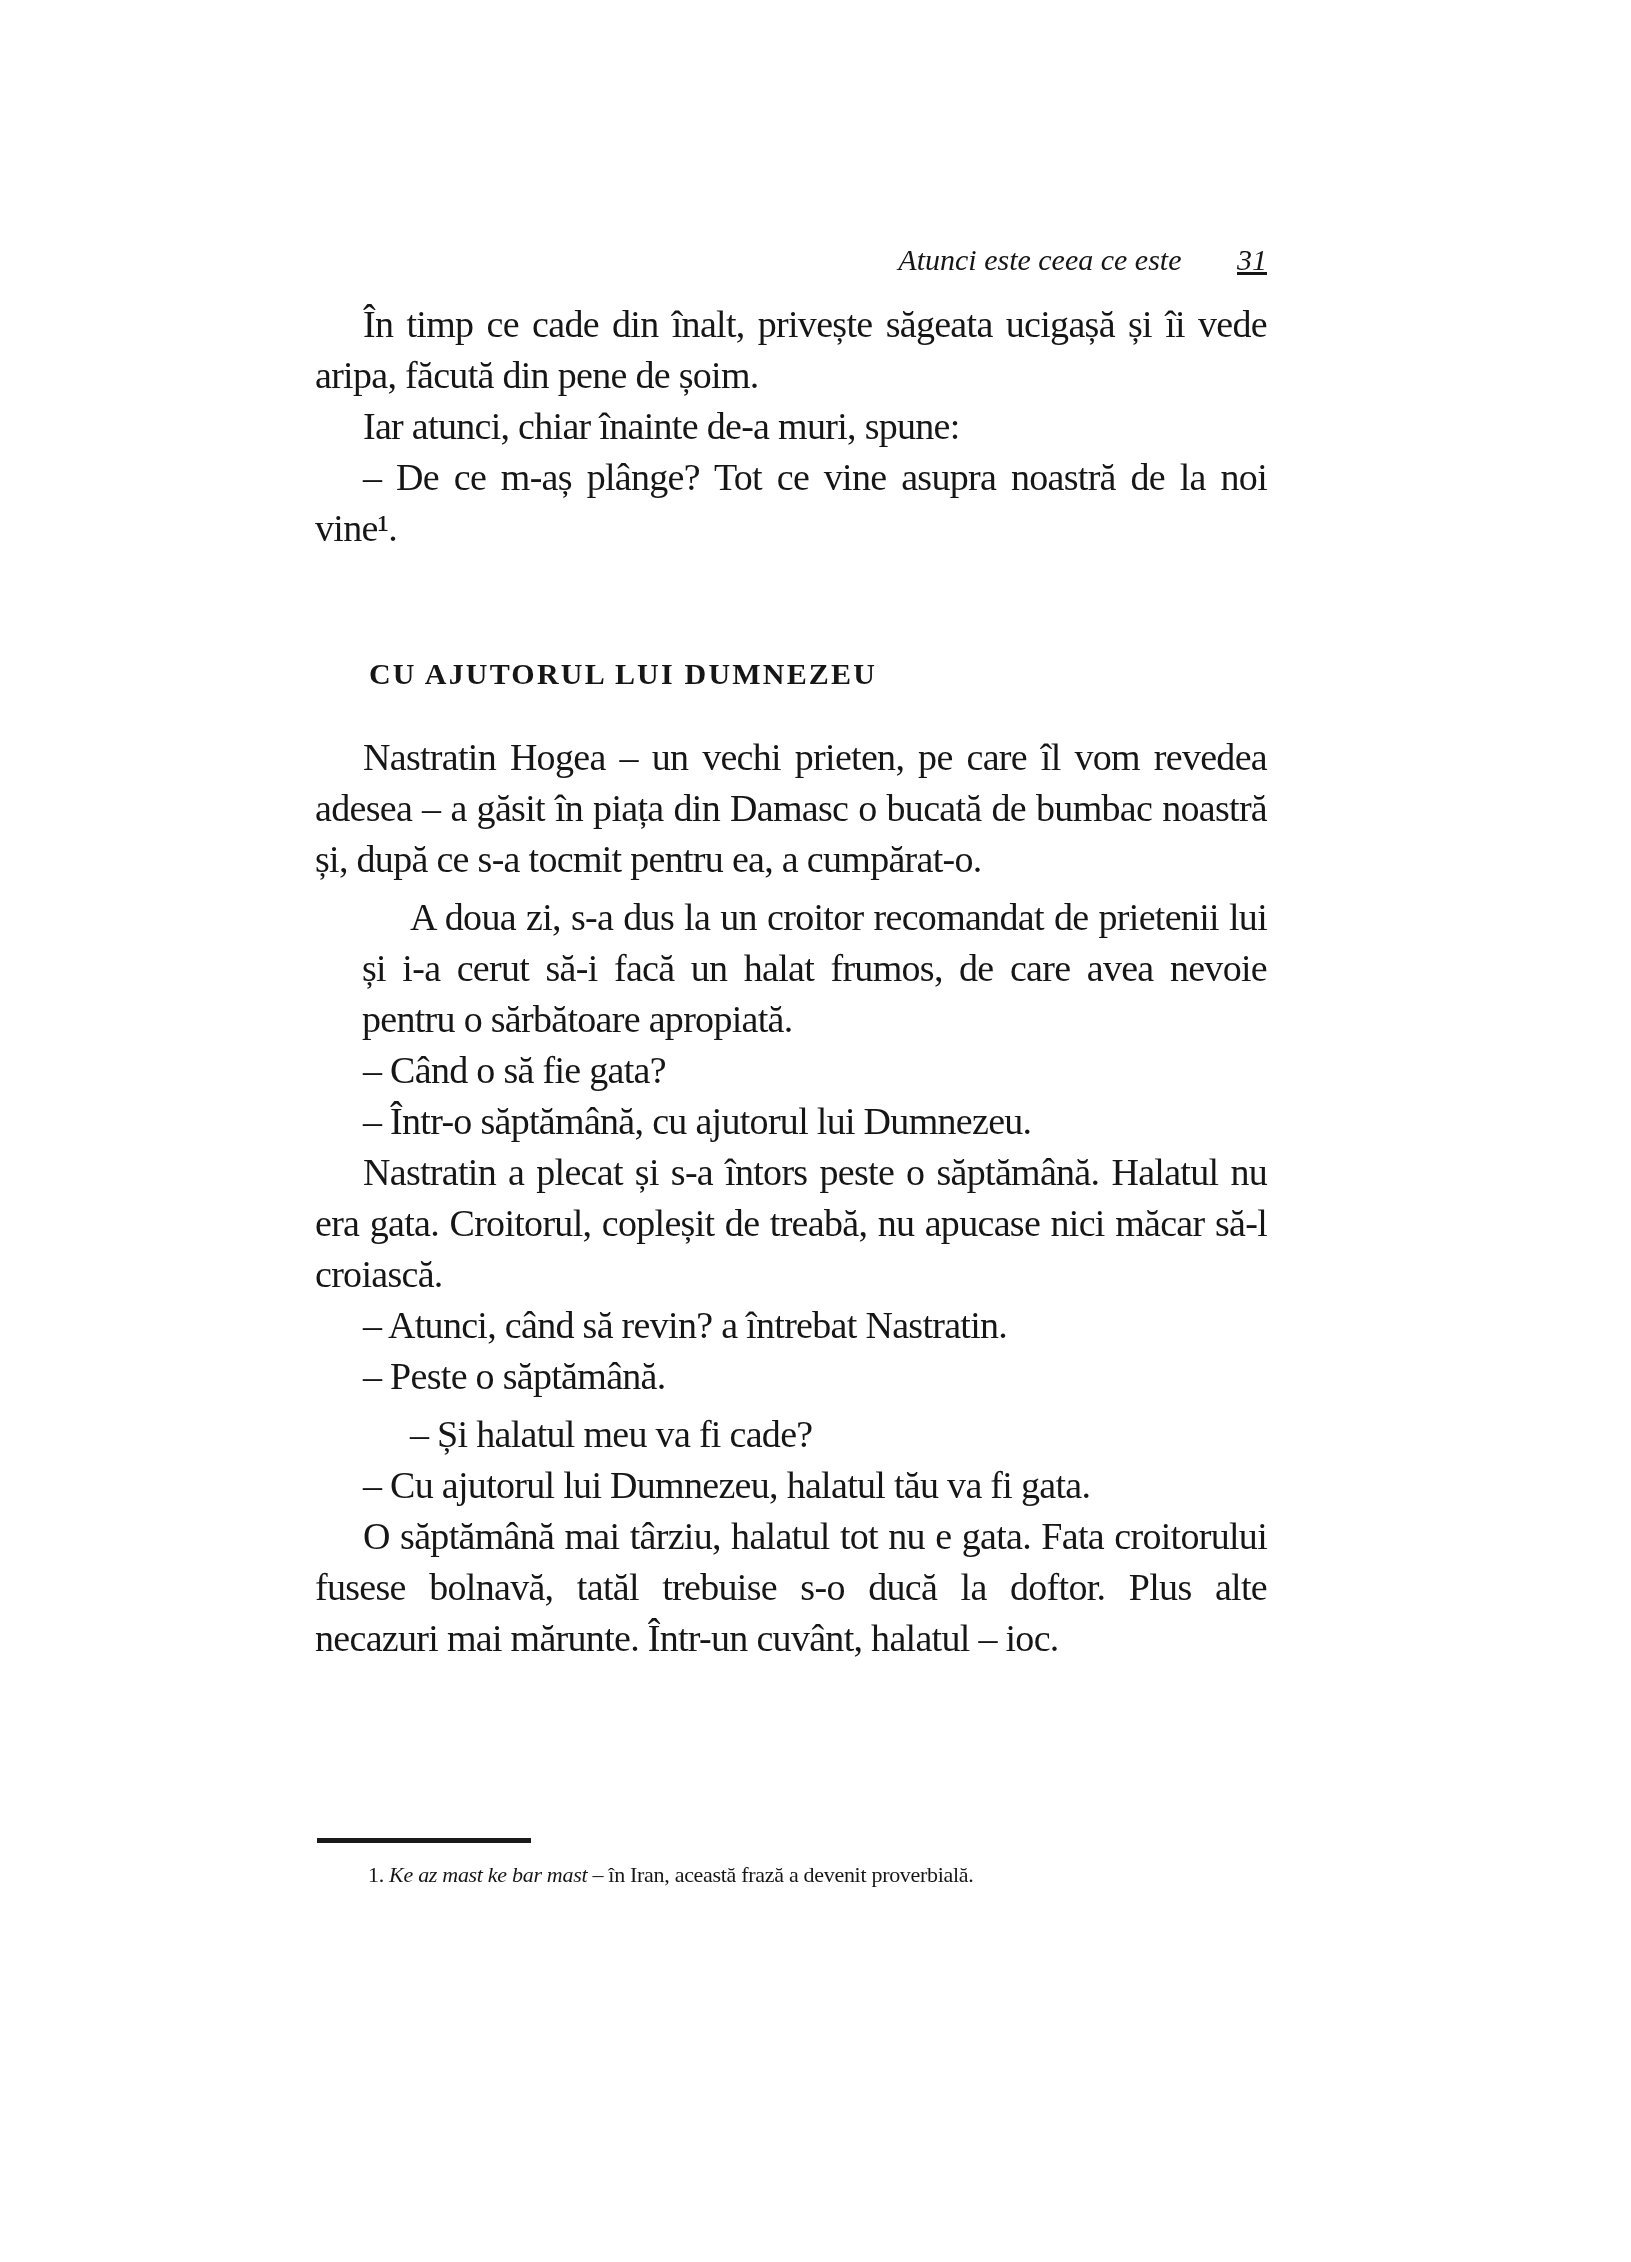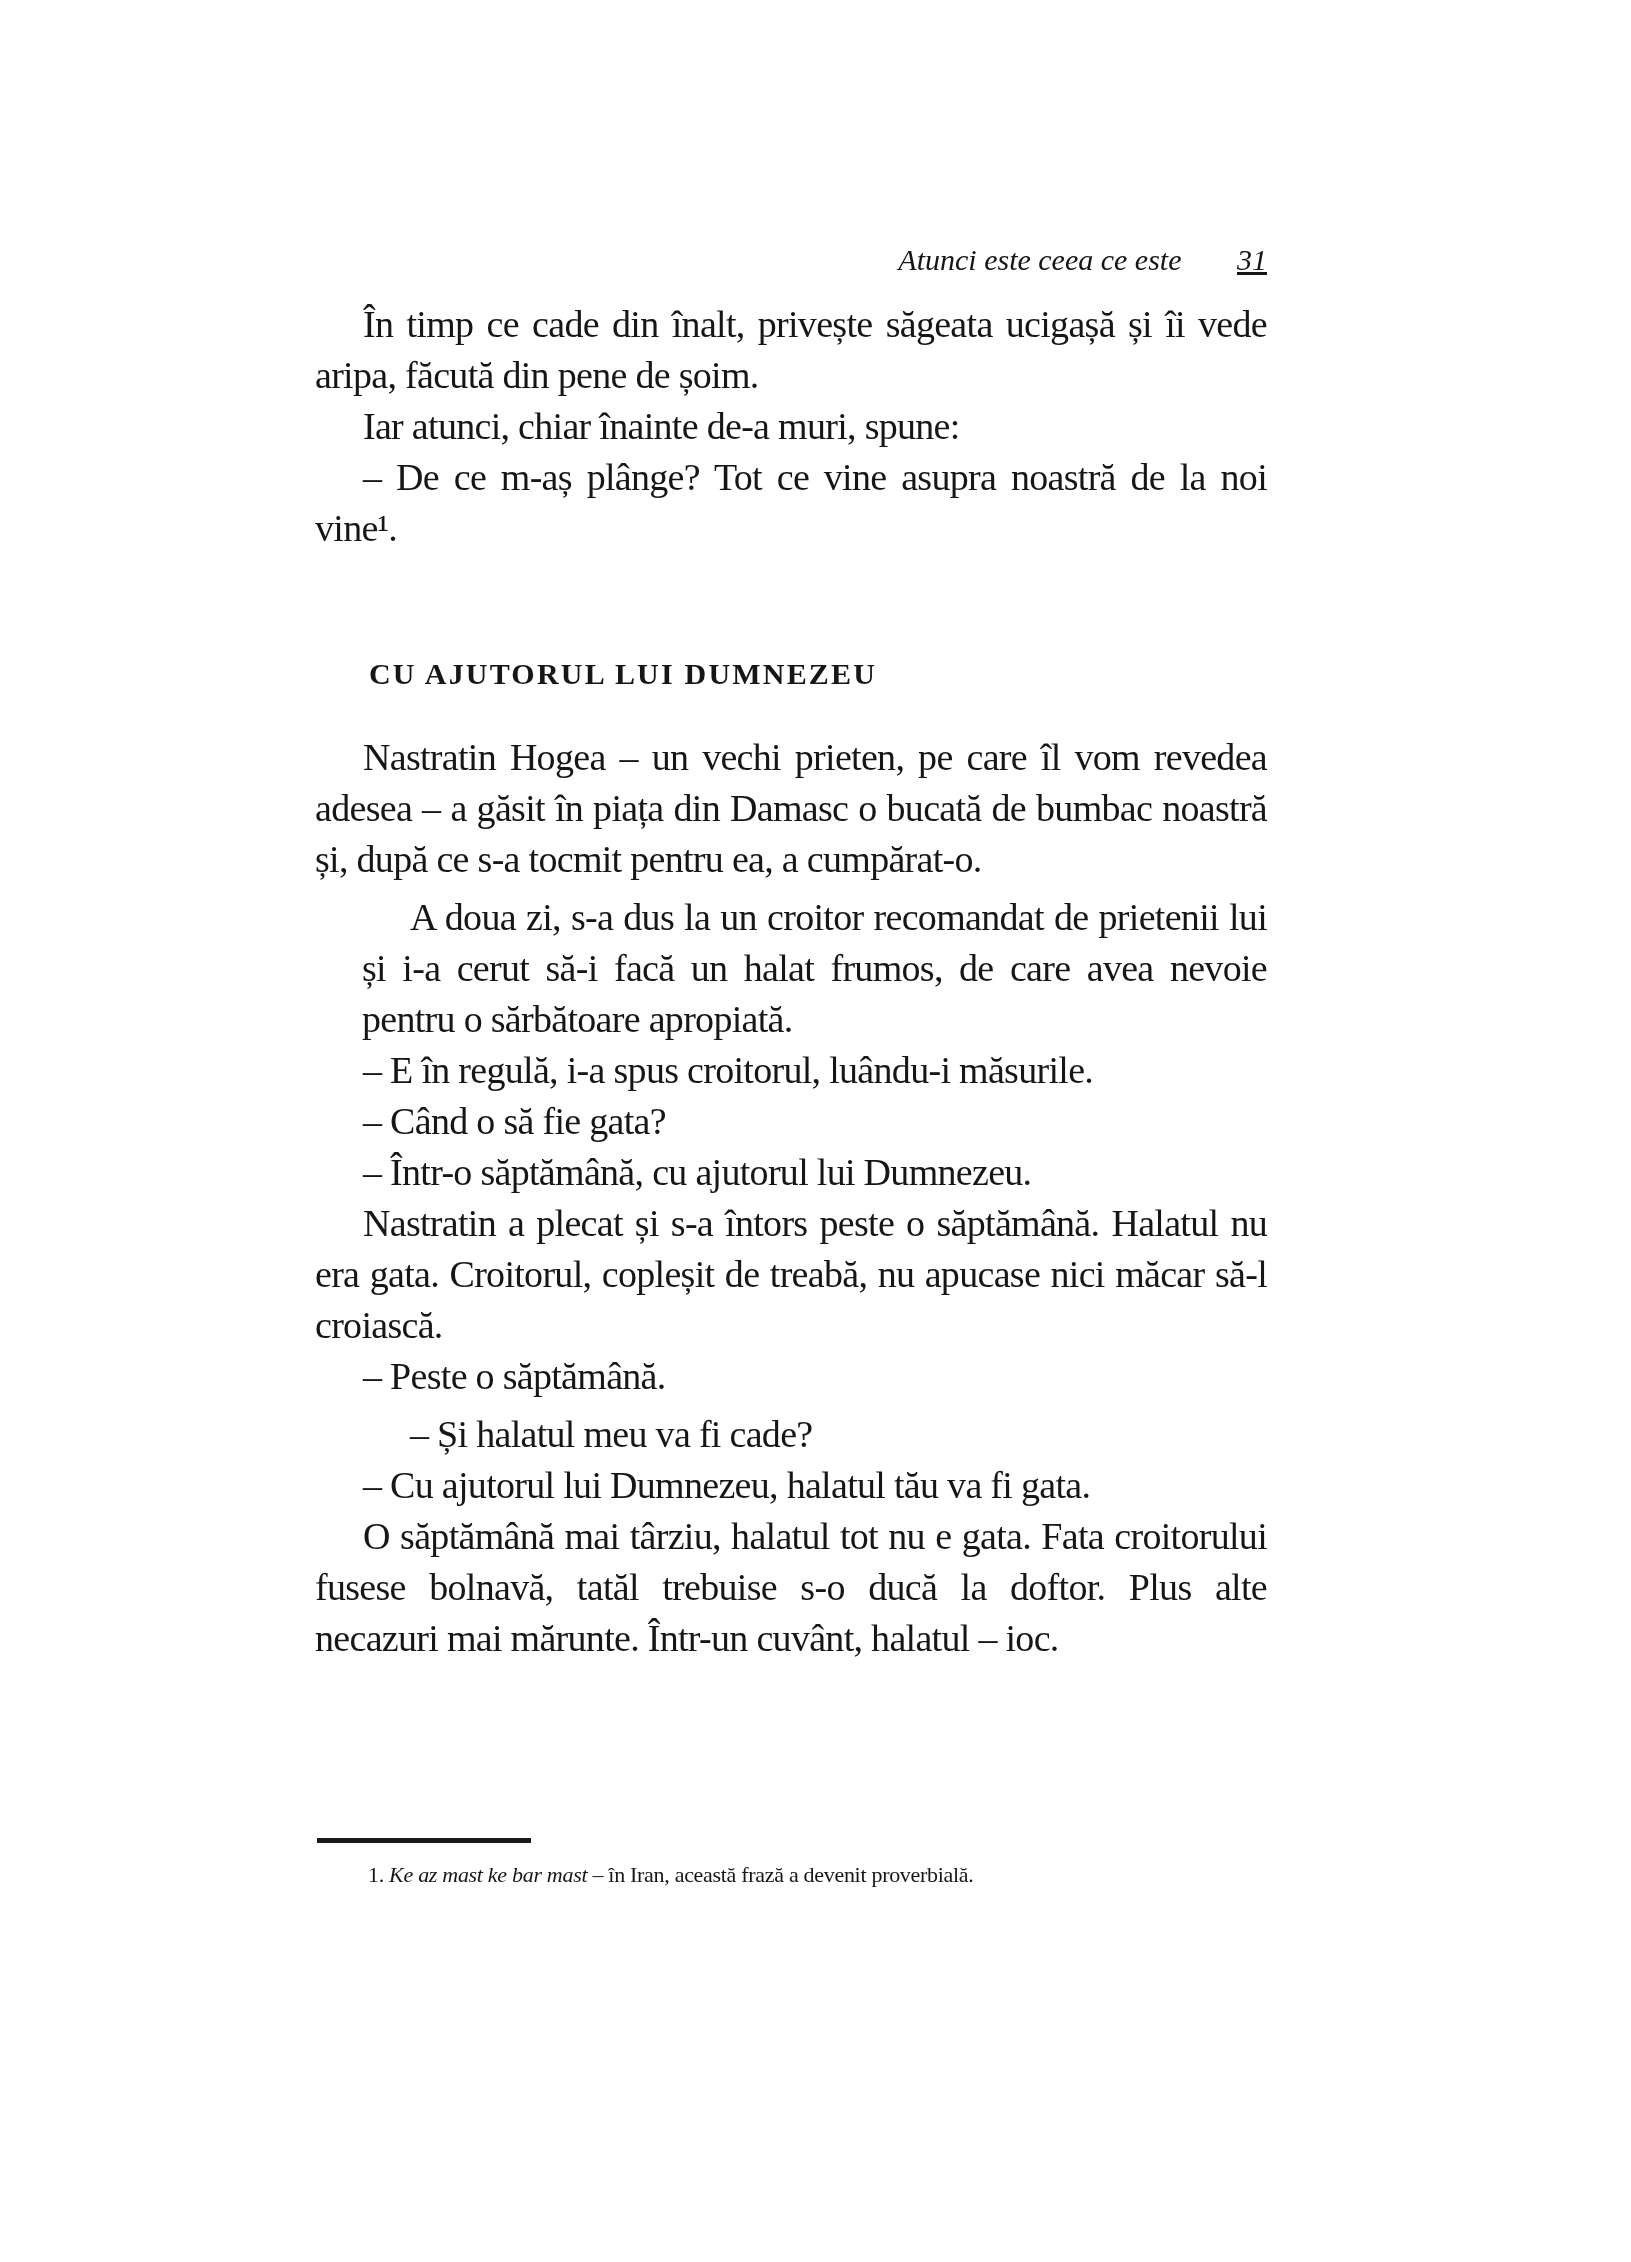--- a/index.html
+++ b/index.html
@@ -95,24 +95,24 @@
 
   <div class="body-text">
     <p>În timp ce cade din înalt, privește săgeata ucigașă și îi vede aripa, făcută din pene de șoim.</p>
     <p>Iar atunci, chiar înainte de-a muri, spune:</p>
     <p>– De ce m-aș plânge? Tot ce vine asupra noastră de la noi vine¹.</p>
 
     <h2 class="section-heading">CU AJUTORUL LUI DUMNEZEU</h2>
 
     <p>Nastratin Hogea – un vechi prieten, pe care îl vom revedea adesea – a găsit în piața din Damasc o bucată de bumbac noastră și, după ce s-a tocmit pentru ea, a cumpărat-o.</p>
     <p class="sp">A doua zi, s-a dus la un croitor recomandat de prietenii lui și i-a cerut să-i facă un halat frumos, de care avea nevoie pentru o sărbătoare apropiată.</p>
-    <p>– E în regulă, i-a spus croitorul, luându-i măsurile.</p>
     <p>– Când o să fie gata?</p>
     <p>– Într-o săptămână, cu ajutorul lui Dumnezeu.</p>
     <p>Nastratin a plecat și s-a întors peste o săptămână. Halatul nu era gata. Croitorul, copleșit de treabă, nu apucase nici măcar să-l croiască.</p>
+    <p>– Atunci, când să revin? a întrebat Nastratin.</p>
     <p>– Peste o săptămână.</p>
     <p class="sp">– Și halatul meu va fi cade?</p>
     <p>– Cu ajutorul lui Dumnezeu, halatul tău va fi gata.</p>
     <p>O săptămână mai târziu, halatul tot nu e gata. Fata croitorului fusese bolnavă, tatăl trebuise s-o ducă la doftor. Plus alte necazuri mai mărunte. Într-un cuvânt, halatul – ioc.</p>
   </div>
 
   <div class="footnote-area">
     <div class="footnote-rule"></div>
     <p class="footnote"><span>1. </span><span class="fn-italic">Ke az mast ke bar mast</span><span> – în Iran, această frază a devenit proverbială.</span></p>
   </div>

